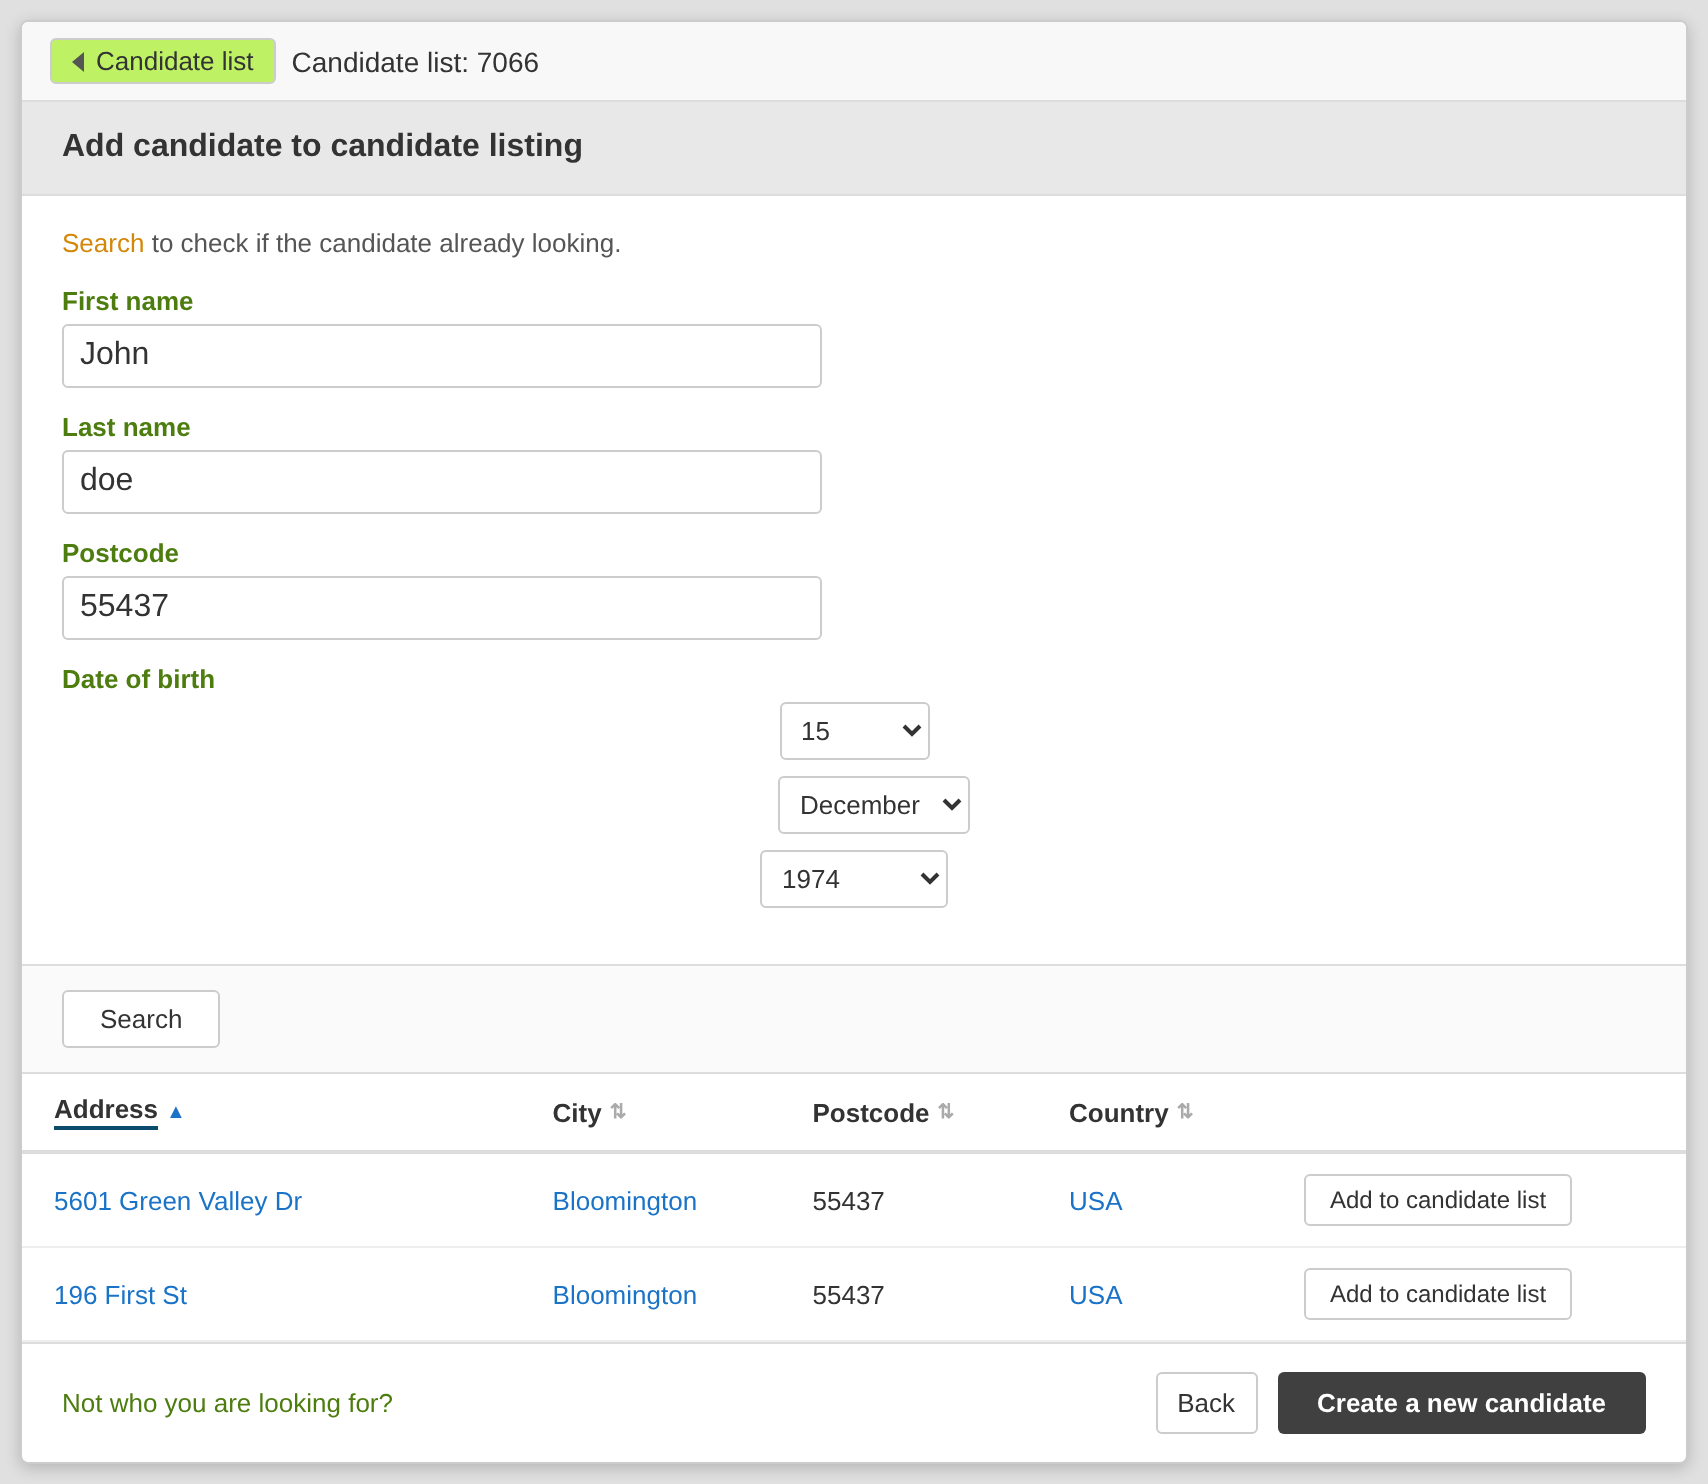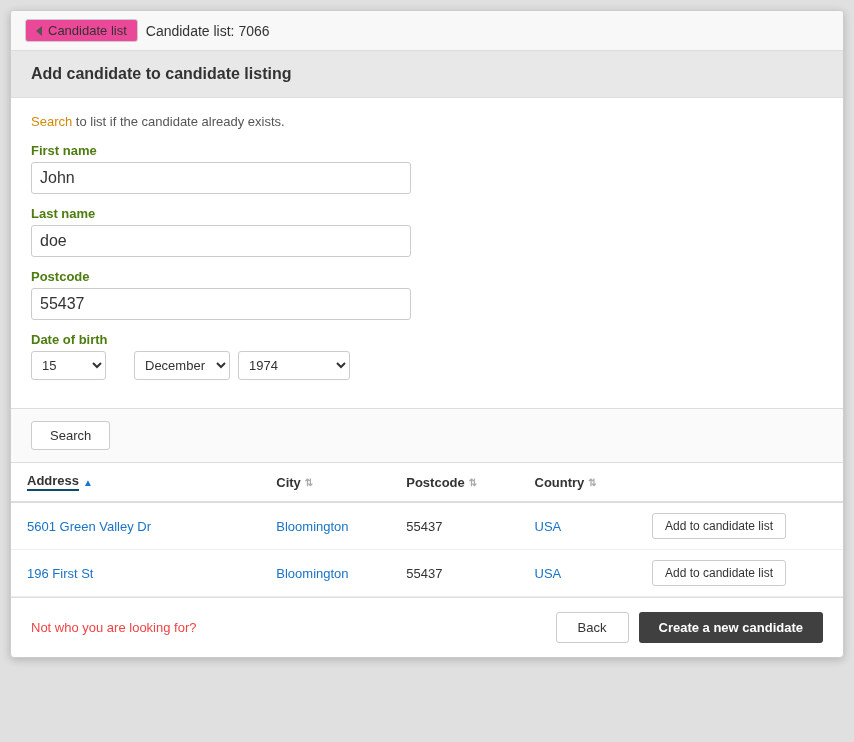--- a/index.html
+++ b/index.html
@@ -27,21 +27,21 @@
       align-items: center;
       padding: 8px 14px;
       border-bottom: 1px solid #ddd;
       background: #f8f8f8;
       gap: 8px;
     }
     .breadcrumb-back-btn {
       display: flex;
       align-items: center;
       gap: 4px;
-      background: #ec4899;
+      background: #bef264;
       border: 1px solid #ccc;
       border-radius: 3px;
       padding: 3px 10px;
       cursor: pointer;
       font-size: 13px;
       color: #333;
     }
     .breadcrumb-title {
       font-size: 14px;
       color: #333;
@@ -91,33 +91,34 @@
       padding: 6px 8px;
       border: 1px solid #ccc;
       border-radius: 3px;
       font-size: 16px;
       color: #333;
     }
     .dob-row {
       display: flex;
       gap: 8px;
       align-items: center;
+      flex-direction: column;
     }
     .dob-select {
       padding: 5px 6px;
       border: 1px solid #ccc;
       border-radius: 3px;
       font-size: 13px;
       color: #333;
       background: #fff;
       cursor: pointer;
     }
     .dob-day { width: 75px; }
     .dob-month { width: 96px; margin-left: 20px; }
-    .dob-year { width: 112px; }
+    .dob-year { width: 94px; }
     
     .search-btn-area {
       padding: 12px 20px;
       border-bottom: 1px solid #ddd;
       background: #fafafa;
     }
     .search-btn {
       padding: 6px 18px;
       background: #fff;
       border: 1px solid #ccc;
@@ -191,30 +192,30 @@
       white-space: nowrap;
     }
     
     .footer-area {
       padding: 14px 20px;
       display: flex;
       align-items: center;
       justify-content: space-between;
     }
     .not-looking-text {
-      color: #ef4444;
+      color: #4d7c0f;
       font-size: 13px;
     }
     .footer-buttons {
       display: flex;
       align-items: center;
       gap: 10px;
     }
     .back-btn {
-      padding: 7px 21px;
+      padding: 7px 10px;
       background: #fff;
       border: 1px solid #ccc;
       border-radius: 3px;
       font-size: 13px;
       cursor: pointer;
       color: #333;
     }
     .create-candidate-btn {
       padding: 8px 20px;
       background: #404040;
@@ -250,21 +251,21 @@
 
   <div class="main-content">
 
     <div class="section-header">
       <h2>Add candidate to candidate listing</h2>
     </div>
 
     <div class="form-area">
       <p class="form-instructions">
         <a href="#">Search</a>
-        <span> to list if the candidate already exists.</span>
+        <span> to check if the candidate already looking.</span>
       </p>
 
       <div class="form-group">
         <label class="form-label">First name</label>
         <input class="form-input" type="text" value="John" style="">
       </div>
 
       <div class="form-group">
         <label class="form-label">Last name</label>
         <input class="form-input" type="text" value="doe" style="">

